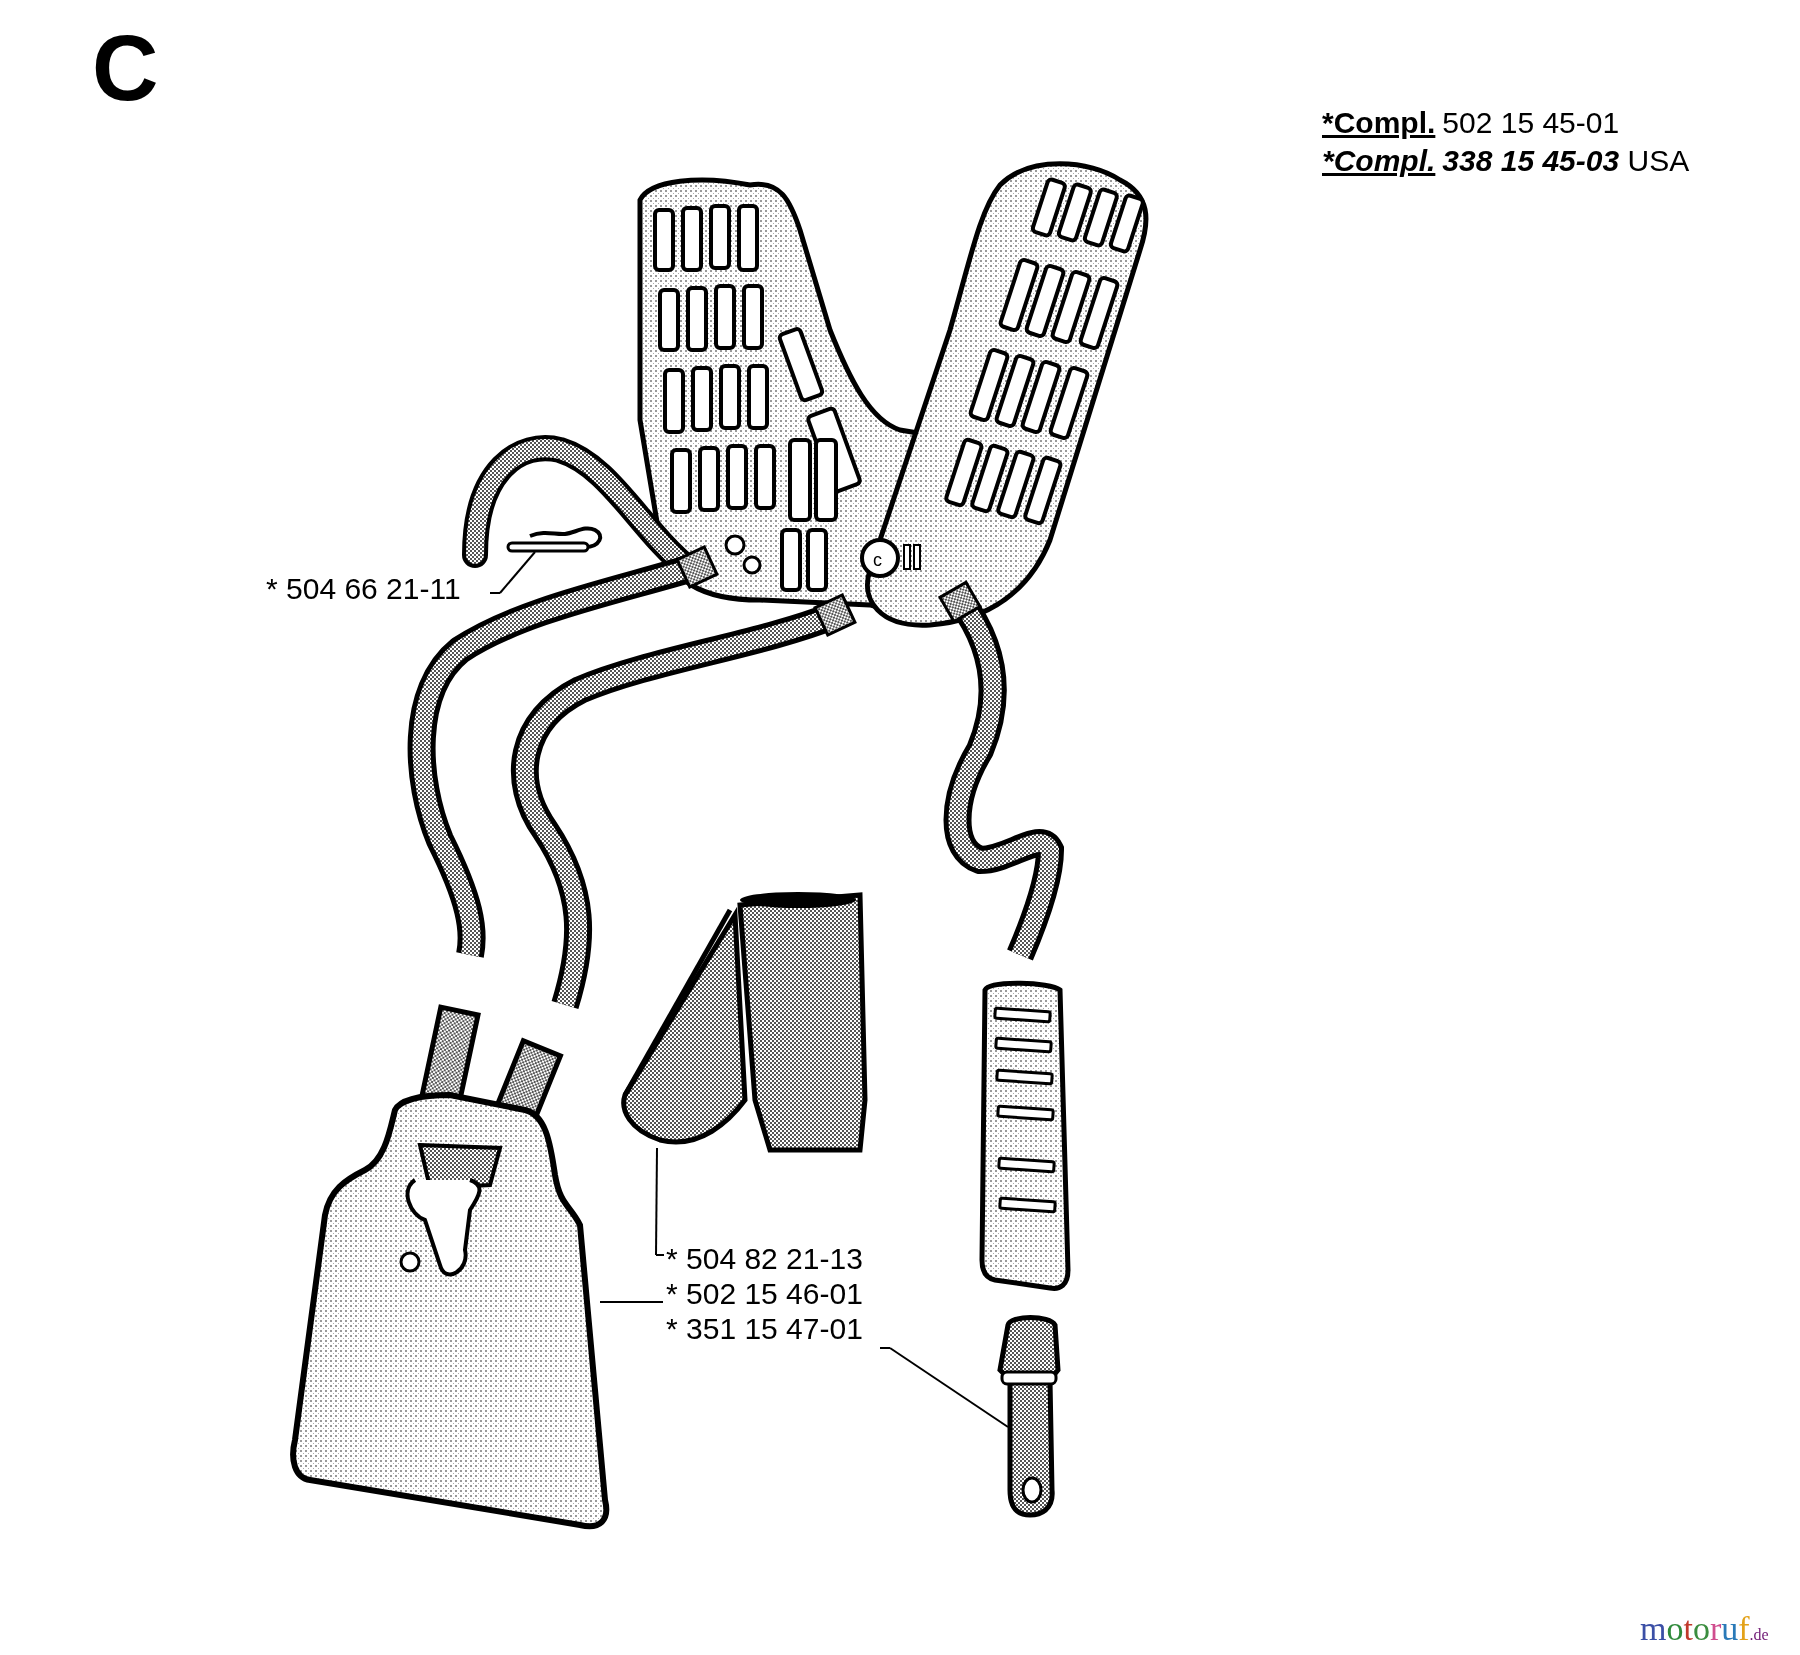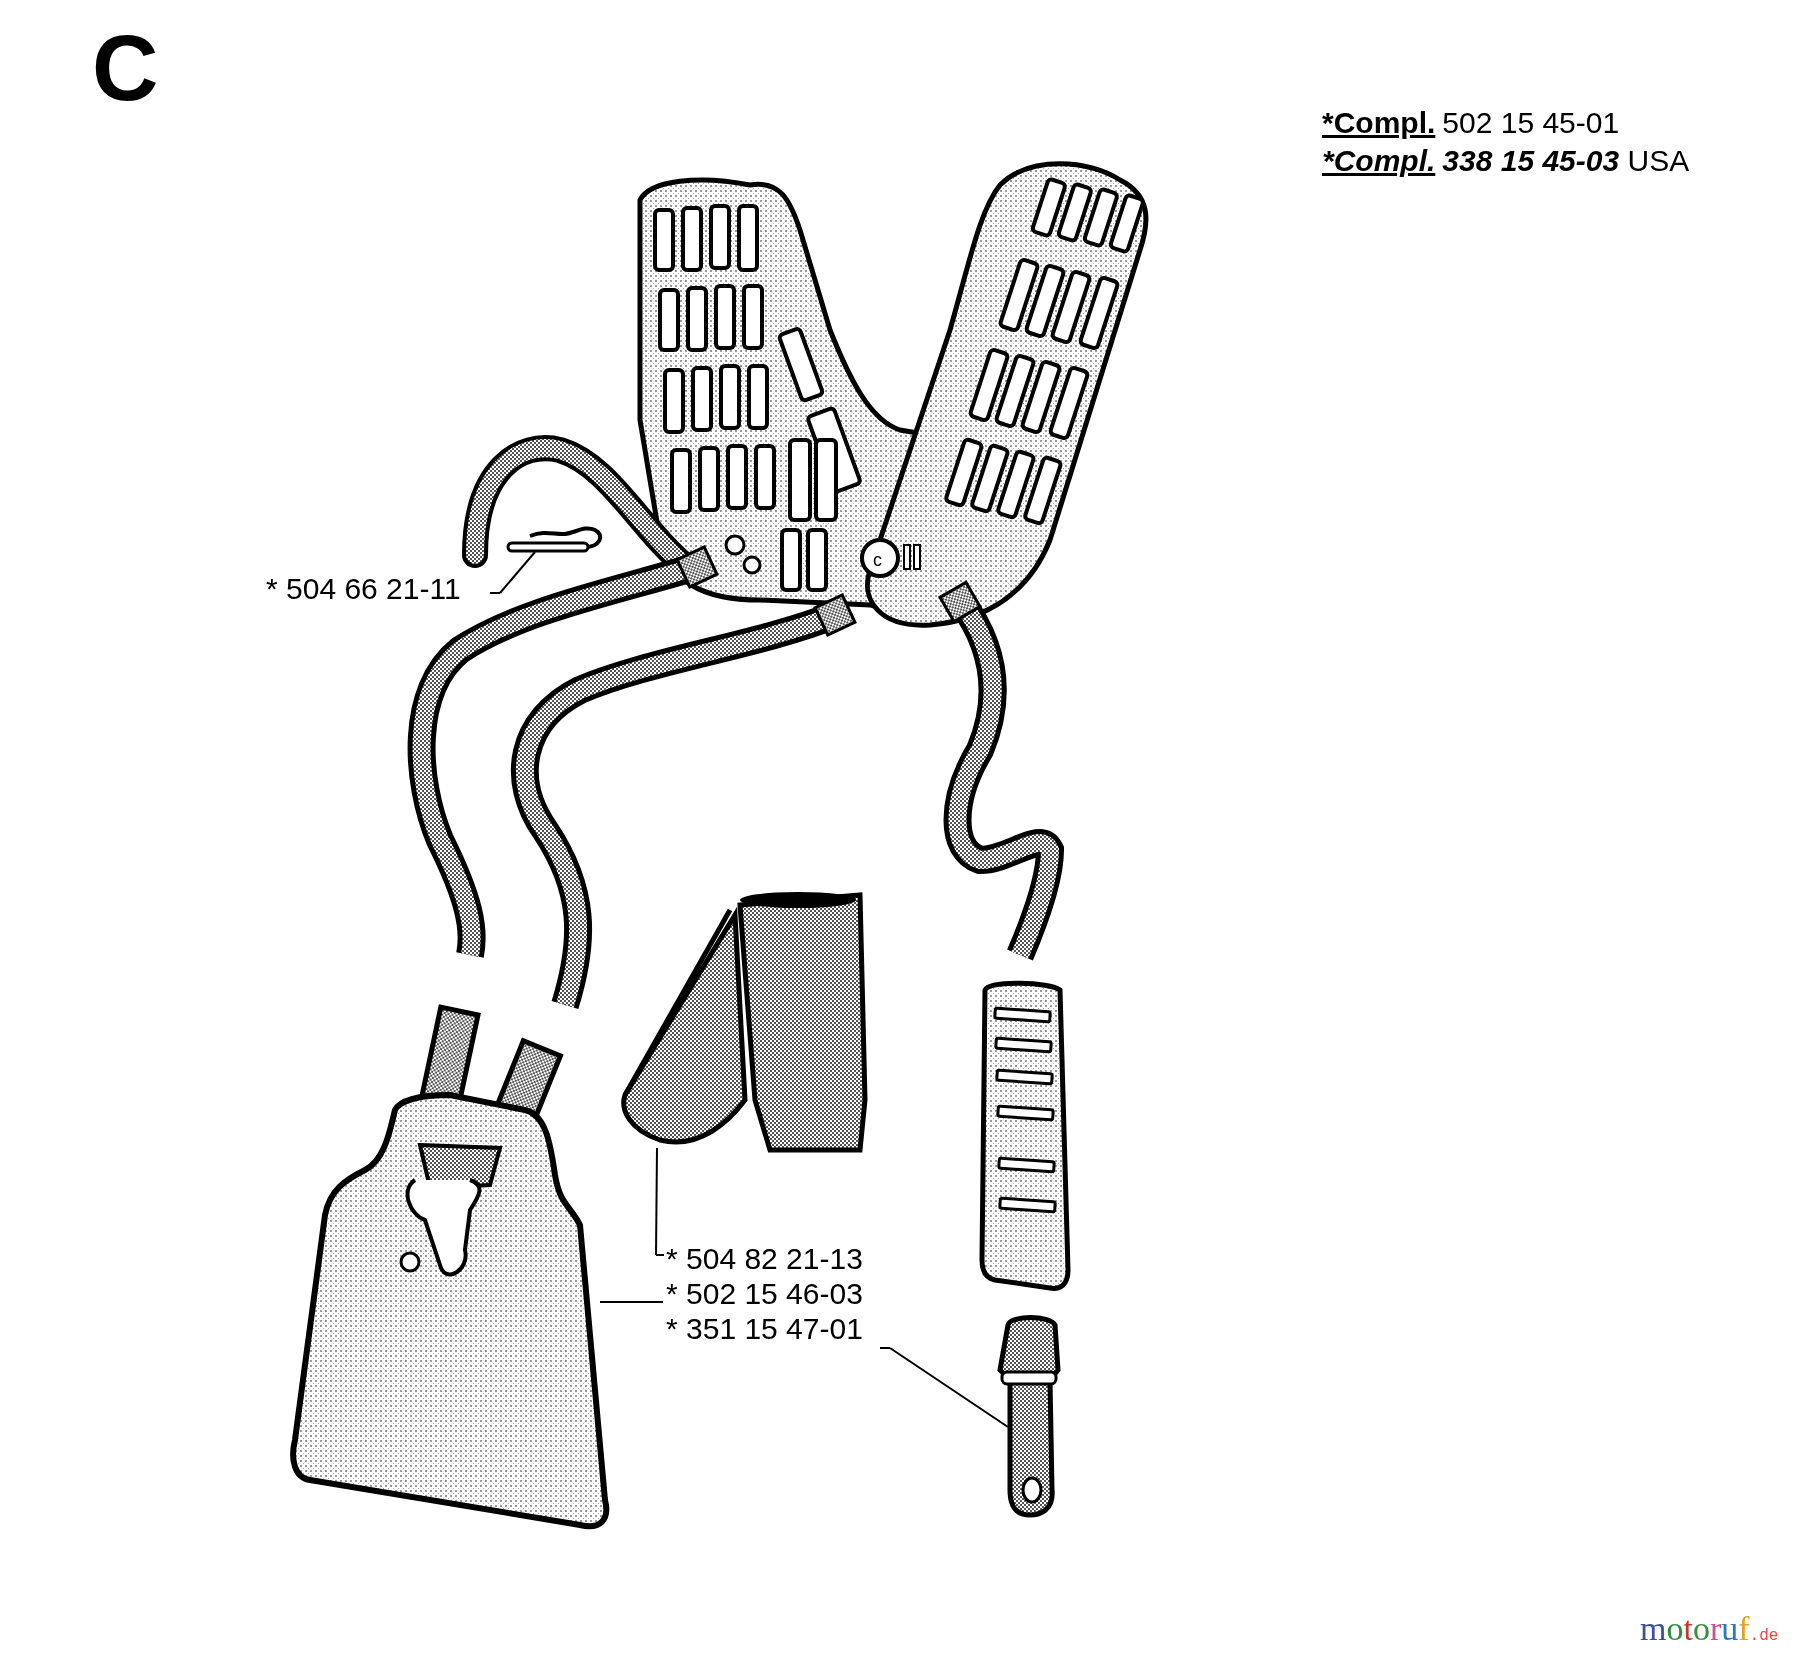--- a/index.html
+++ b/index.html
@@ -12,21 +12,21 @@
   .compl.row1 { top:106px; }
   .compl.row2 { top:144px; }
   .compl.row2 .k { font-style:italic; }
   .compl.row2 .num { font-weight:bold; font-style:italic; }
   .compl.row2 .suffix { font-weight:normal; }
   .compl .num { margin-left:7px; }
   .part-label { position:absolute; font-size:30px; line-height:34px; white-space:nowrap;text-align:center; }
   .diagram { position:absolute; left:0; top:0; }
   .logo { position:absolute; left:1640px; top:1612px; font-family:"Liberation Serif", serif;
           font-size:34px; line-height:34px; white-space:nowrap; }
-  .logo .de { font-family:Liberation Mono, monospace; font-size:16px; color:#ef4444; }
+  .logo .de { font-family:Liberation Serif, serif; font-size:16px; color:#701a75; }
 </style>
 </head>
 <body>
 
 <svg class="diagram" width="1800" height="1655" viewBox="0 0 1800 1655" xmlns="http://www.w3.org/2000/svg">
   <defs>
     <pattern id="dots" width="4" height="4" patternUnits="userSpaceOnUse">
       <rect width="4" height="4" fill="#ffffff"></rect>
       <rect width="2" height="2" fill="#555"></rect>
       <rect x="2" y="2" width="2" height="2" fill="#555"></rect>
@@ -160,18 +160,18 @@
 
 <div class="compl row1">
   <span class="k">*Compl.</span><span class="num">502 15 45-01</span>
 </div>
 <div class="compl row2">
   <span class="k">*Compl.</span><span class="num">338 15 45-03</span> <span class="suffix">USA</span>
 </div>
 
 <div class="part-label" style="left:266px; top:572px;">* 504 66 21-11</div>
 <div class="part-label" style="left:666px; top:1242px;">* 504 82 21-13</div>
-<div class="part-label" style="left:666px; top:1277px;">* 502 15 46-03</div>
+<div class="part-label" style="left:666px; top:1277px;">* 502 15 46-01</div>
 <div class="part-label" style="left:666px; top:1312px;">* 351 15 47-01</div>
 
 <div class="logo">
   <span style="color:#3b4fa6">m</span><span style="color:#2f8a3a">o</span><span style="color:#c0392b">t</span><span style="color:#3b8d3f">o</span><span style="color:#d04d8e">r</span><span style="color:#2a7ab8">u</span><span style="color:#e3a21a">f</span><span class="de">.de</span>
 </div>
 
 </body></html>

